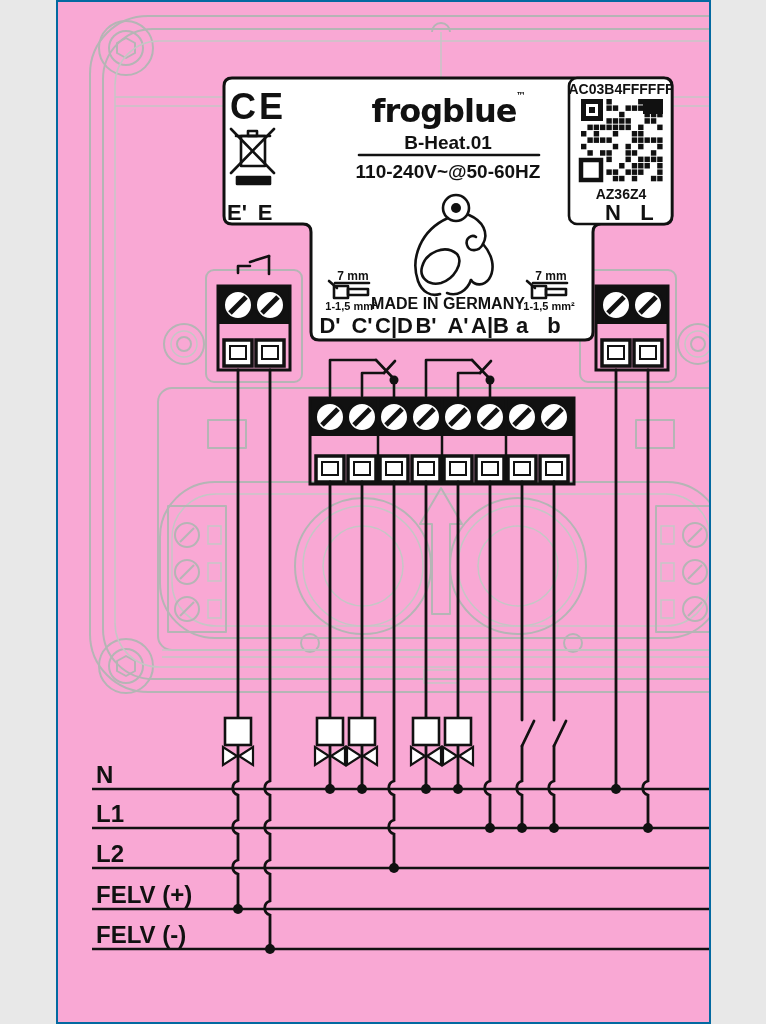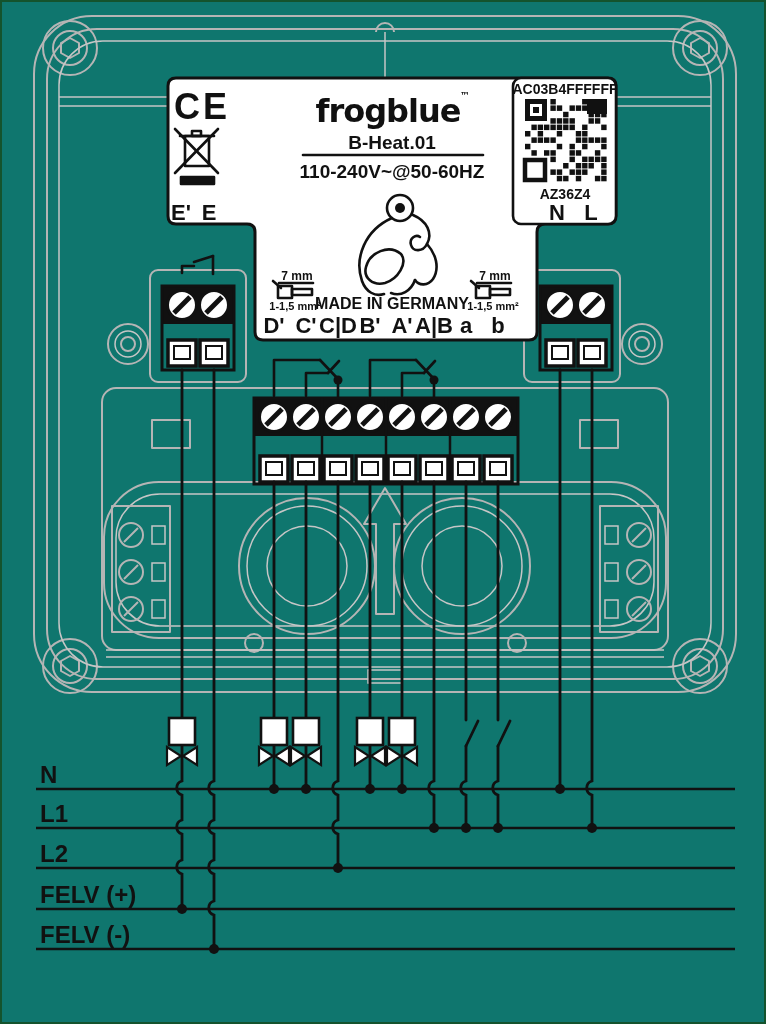--- a/index.html
+++ b/index.html
@@ -1,18 +1,18 @@
 <!DOCTYPE html>
 <html><head>
 <meta charset="utf-8">
 <style>
   html,body{margin:0;padding:0;background:#e8e8e8;}
   .frame{
-    width:766px;height:1024px;margin:0 auto;background:#0f766e;
-    border:2px solid #14532d;box-sizing:border-box;overflow:hidden;
+    width:655px;height:1024px;margin:0 auto;background:#f9a8d4;
+    border:2px solid #0369a1;box-sizing:border-box;overflow:hidden;
     font-family:"Liberation Sans",sans-serif;
   }
   svg{display:block;}
   
   .gry{stroke:#b5b5b5;fill:none;stroke-width:2;stroke-linejoin:round;}
   .gry2{stroke:#c6c6c6;fill:none;stroke-width:1.5;}
   .blk{stroke:#111;fill:none;stroke-width:2.6;stroke-linecap:round;stroke-linejoin:round;}
   .wire{stroke:#111;fill:none;stroke-width:2.8;stroke-linecap:round;}
   .busline{stroke:#111;stroke-width:2.6;}
   .whitebox{fill:#fff;stroke:#111;}

